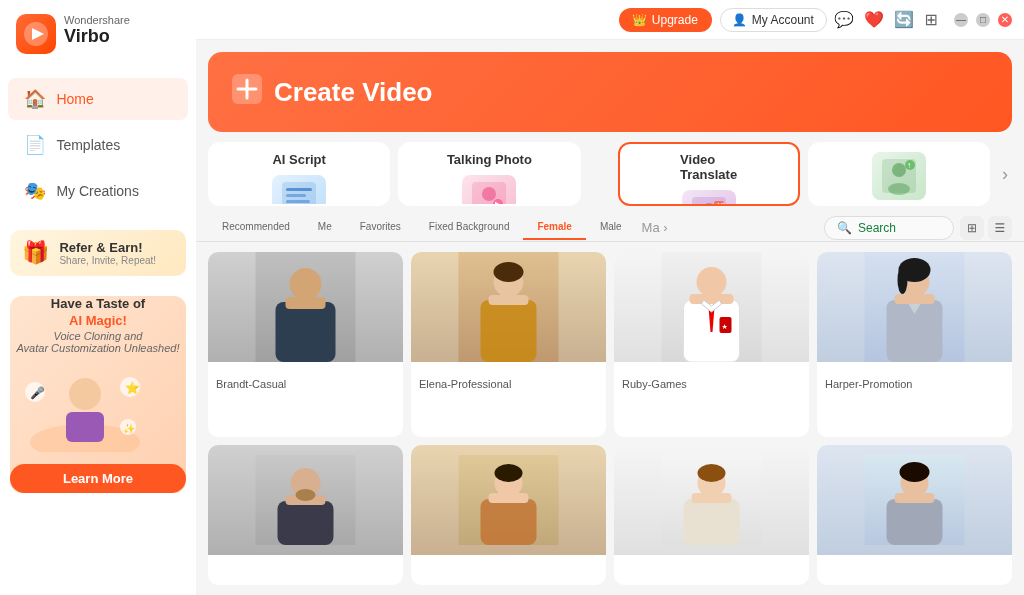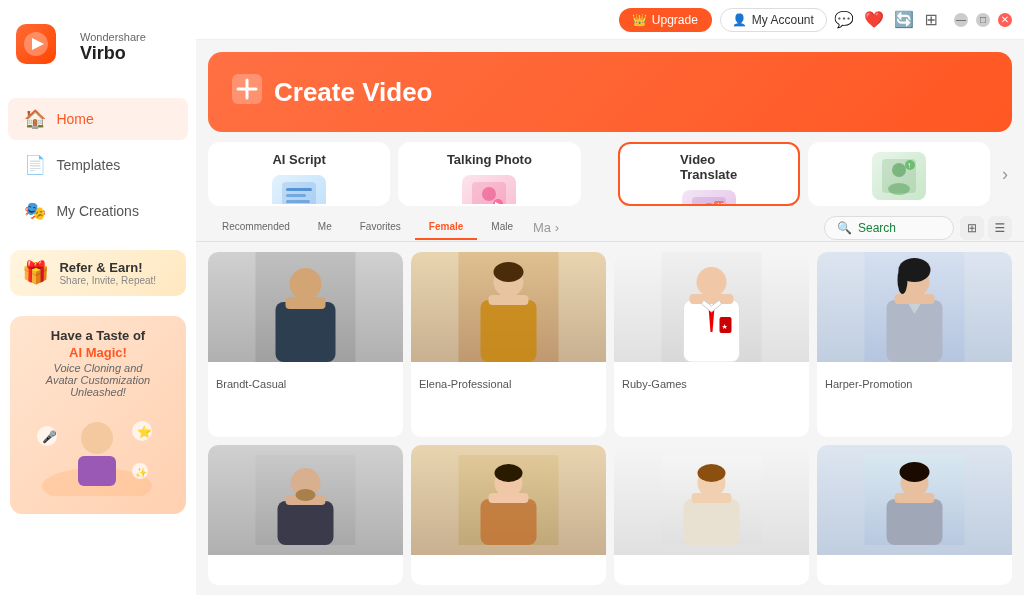--- a/index.html
+++ b/index.html
@@ -10,23 +10,23 @@
       width: 196px;
       min-width: 196px;
       height: 595px;
       background: #fff;
       display: flex;
       flex-direction: column;
       overflow: hidden;
     }
     .sidebar-logo {
       display: flex;
-      align-items: flex-end;
-      padding: 24px 16px;
-      gap: 24px;
+      align-items: flex-start;
+      padding: 14px 16px;
+      gap: 8px;
     }
     .logo-icon {
       width: 40px;
       height: 40px;
       border-radius: 10px;
       background: linear-gradient(135deg, #ff6b35, #ff4500);
       display: flex; align-items: center; justify-content: center;
       font-size: 18px;
     }
     .logo-text { display: flex; flex-direction: column; }
@@ -46,21 +46,20 @@
     }
     .sidebar-item.active {
       background: #fff0ea;
       color: #ff5722;
     }
     .sidebar-item-icon { font-size: 18px; }
     .sidebar-promo {
       margin: 12px 10px 0;
       border-radius: 12px;
       background: linear-gradient(135deg, #ffe5d0, #ffd0b0);
-      padding: 12px;
       text-align: center;
       flex-shrink: 0;
     }
     .promo-title { font-size: 13px; font-weight: 600; color: #333; margin-bottom: 2px; }
     .promo-sub { font-size: 11px; color: #666; margin-bottom: 8px; }
     .promo-image-area {
       height: 90px;
       position: relative;
       overflow: hidden;
       margin: 6px 0;
@@ -351,20 +350,21 @@
         <rect x="56" y="50" width="38" height="30" rx="6" fill="#9b59b6"></rect>
 
         <circle cx="25" cy="30" r="10" fill="#fff" opacity="0.7"></circle>
         <text x="20" y="35" font-size="12">🎤</text>
         <circle cx="120" cy="25" r="10" fill="#fff" opacity="0.7"></circle>
         <text x="115" y="30" font-size="12">⭐</text>
         <circle cx="118" cy="65" r="8" fill="#fff" opacity="0.7"></circle>
         <text x="113" y="70" font-size="10">✨</text>
       </svg>
     </div>
+    <button class="promo-btn">Learn More</button>
   </div>
 </div>
 
 <div class="main">
 
   <div class="titlebar">
     <button class="upgrade-btn">
       <span>👑</span>
       <span>Upgrade</span>
     </button>
@@ -448,20 +448,21 @@
         </svg>
       </div>
     </div>
     <button class="nav-arrow">›</button>
   </div>
 
   <div class="avatar-tabs">
     <div class="tab-item">Recommended</div>
     <div class="tab-item">Me</div>
     <div class="tab-item">Favorites</div>
+    <div class="tab-item">Fixed Background</div>
     <div class="tab-item active">Female</div>
     <div class="tab-item">Male</div>
     <div class="tab-more">
       <span>Ma</span> ›
     </div>
     <div class="search-area">
       <div class="search-box">
         <span class="search-icon">🔍</span>
         <span style="color:#15803d; font-size:12px;">Search</span>
       </div>

